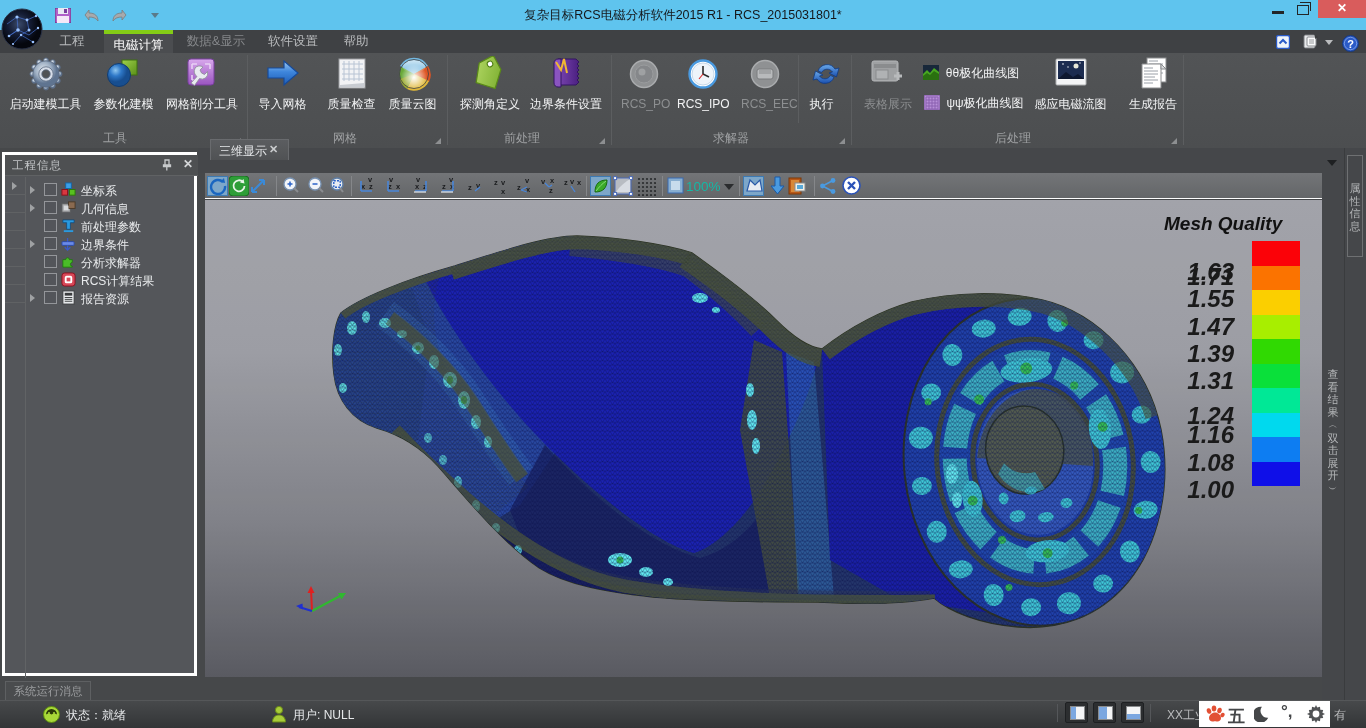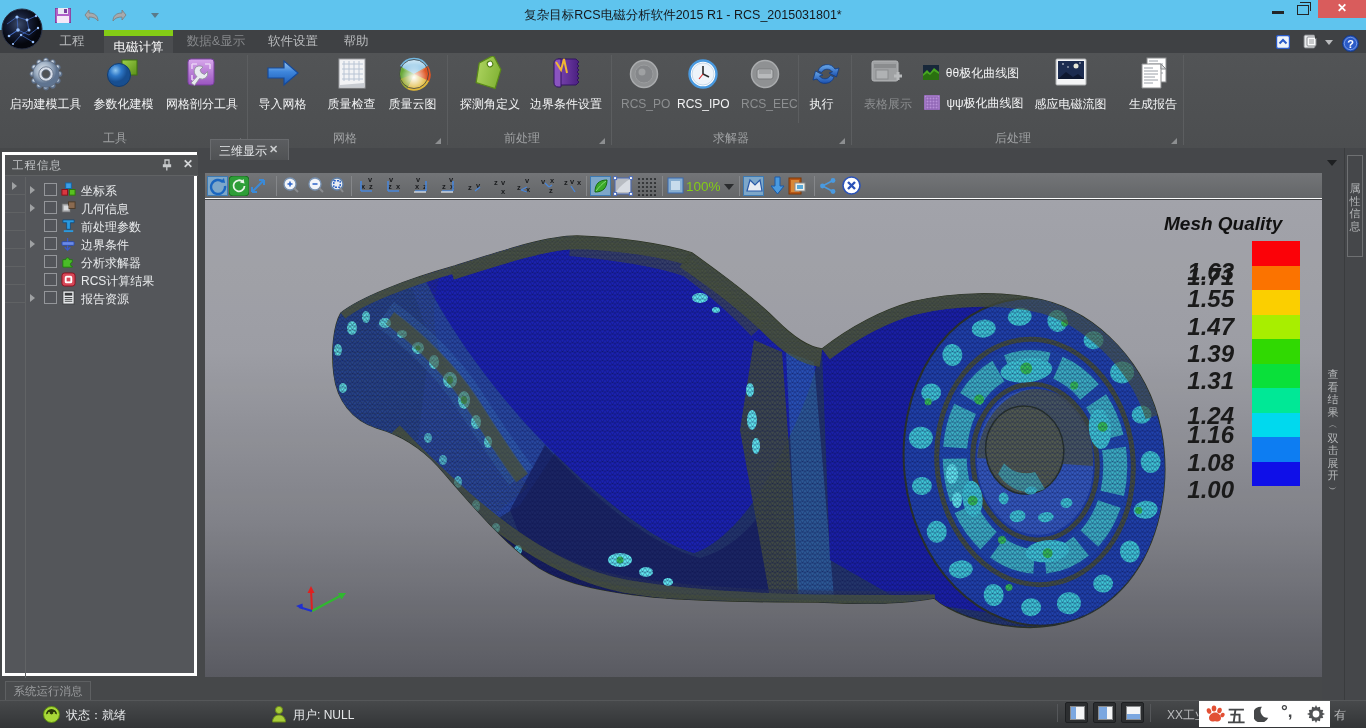--- a/index.html
+++ b/index.html
@@ -11,21 +11,21 @@
   #titlebar { left:0; top:0; width:1366px; height:30px; background:#5fc4ee; }
   #title-text { left:0; top:7px; width:1366px; text-align:center; font-size:12.5px; color:#15171a; }
   #btn-min { left:1272px; top:11px; width:12px; height:2.5px; background:#232527; }
   #btn-max { left:1297px; top:5px; width:12px; height:10px; border:1.6px solid #232527; }
   #btn-max:before { content:""; position:absolute; left:2px; top:-4px; width:10px; height:8px; border:1.6px solid #232527; border-bottom:none; border-left:none; }
   #btn-close { left:1318px; top:0; width:48px; height:18px; background:#d95c5c; color:#fff; text-align:center; font-size:12px; font-weight:bold; line-height:17px; }
 
   
   #menubar { left:0; top:30px; width:1366px; height:23px; background:#3f4144; }
   .mtab { position:absolute; top:30px; height:23px; line-height:23px; font-size:12.5px; color:#b9bbbd; text-align:center; }
-  #mtab-sel { left:104px; width:69px; background:#4b4d50; color:#fdfdfd; border-top:6px solid #84cc16; }
+  #mtab-sel { left:104px; width:69px; background:#4b4d50; color:#fdfdfd; border-top:4px solid #84cc16; }
   
   #ribbon { left:0; top:53px; width:1366px; height:95px; background:linear-gradient(#525456,#4c4e50); }
   .rsep { position:absolute; top:55px; width:1px; height:90px; background:#3c3e40; border-right:1px solid #5c5e60; }
   .rbtn-label { position:absolute; top:97px; height:15px; line-height:15px; font-size:12px; color:#f2f3f4; text-align:center; white-space:nowrap; }
   .rbtn-label.dis { color:#8d8f91; }
   .grp-label { position:absolute; top:131px; height:14px; line-height:14px; font-size:12px; color:#9fa1a3; text-align:center; }
   .launcher { position:absolute; top:138px; width:0; height:0; border-left:6px solid transparent; border-bottom:6px solid #8d8f91; }
   .ricon { position:absolute; }
 
   
@@ -599,21 +599,21 @@
         <circle cx="10" cy="18" r="1.1"></circle>
         <circle cx="14" cy="18" r="1.1"></circle>
         <circle cx="18" cy="18" r="1.1"></circle>
     </g>
   </svg>
   <div class="abs tsep" style="left:662px;top:176px;"></div>
   <svg class="abs" style="left:667px;top:177px;" width="17" height="17" viewBox="0 0 17 17">
     <rect x="1" y="1" width="15" height="15" fill="#88aed0" stroke="#3a6ab0"></rect>
     <rect x="4" y="4" width="9" height="9" fill="#c8dcec"></rect>
   </svg>
-  <div class="abs" style="left:686px;top:179px;font-size:13.5px;color:#84cc16;">100%</div>
+  <div class="abs" style="left:686px;top:179px;font-size:13.5px;color:#14b8a6;">100%</div>
   <div class="abs" style="left:724px;top:184px;width:0;height:0;border-left:5px solid transparent;border-right:5px solid transparent;border-top:6px solid #2a2c2e;"></div>
   <div class="abs tsep" style="left:739px;top:176px;"></div>
   <div class="abs tbtn sel" style="left:743px;top:176px;height:20px;"></div>
   <svg class="abs" style="left:746px;top:178px;" width="17" height="16" viewBox="0 0 17 16">
     <path d="M1 13L4 2l5 5 5-5 2 11z" fill="#e8ecf2" stroke="#2a5aa8" stroke-width="1.2"></path>
   </svg>
   <svg class="abs" style="left:768px;top:176px;" width="18" height="20" viewBox="0 0 18 20">
     <path d="M7 1h5v9h4l-6.5 8L3 10h4z" fill="#4a9ae0" stroke="#1a5aa8"></path>
   </svg>
   <svg class="abs" style="left:787px;top:176px;" width="20" height="20" viewBox="0 0 20 20">

